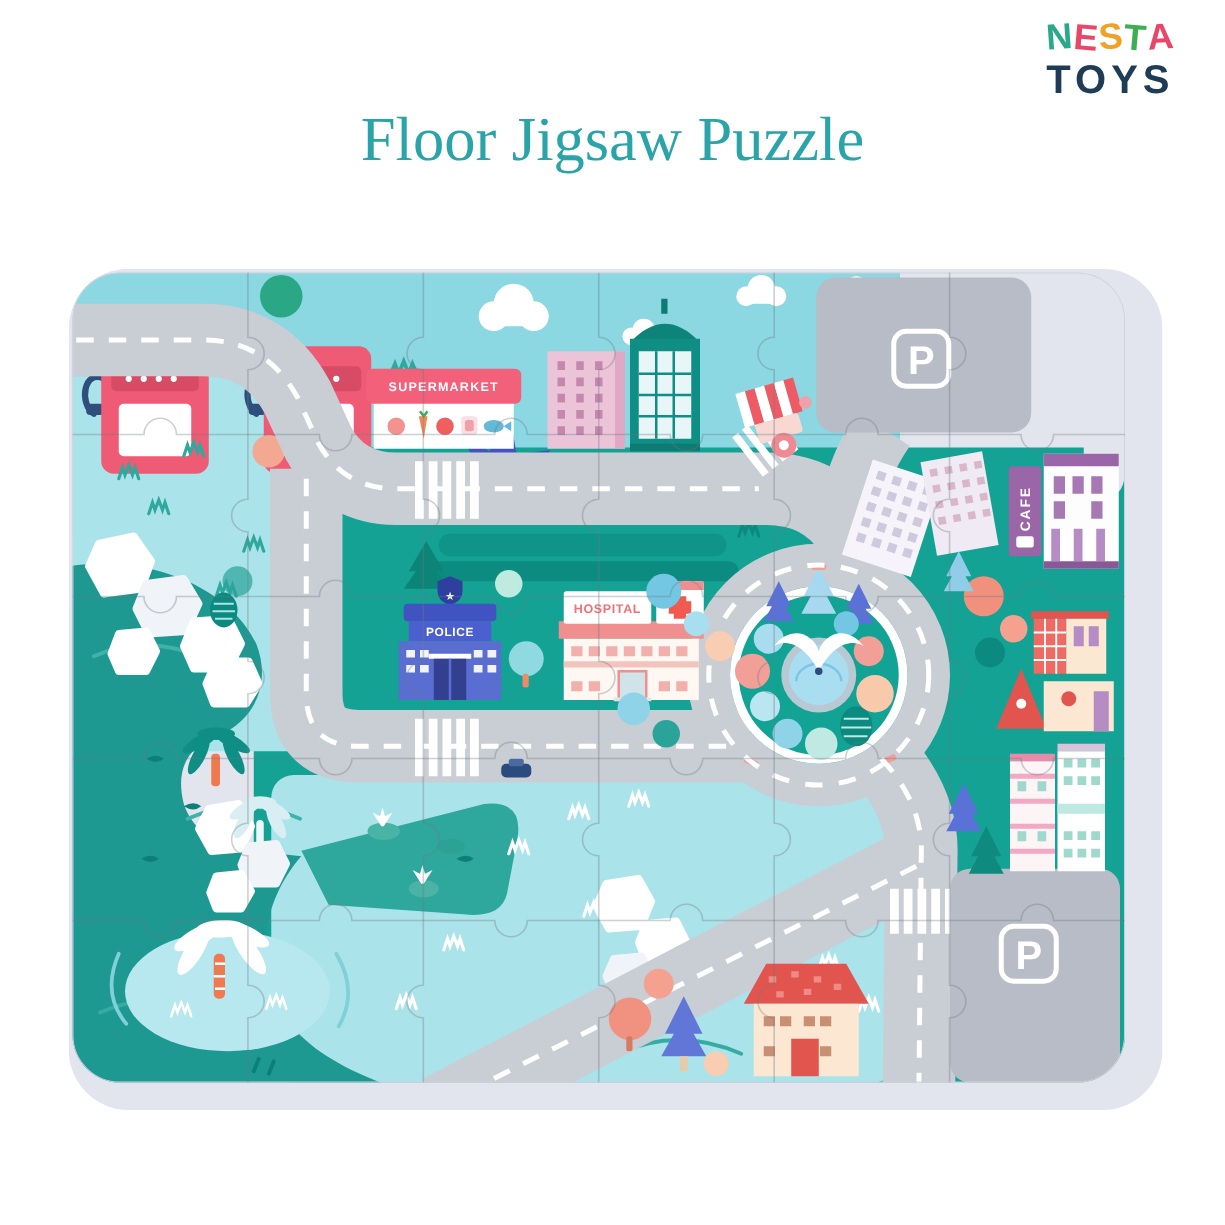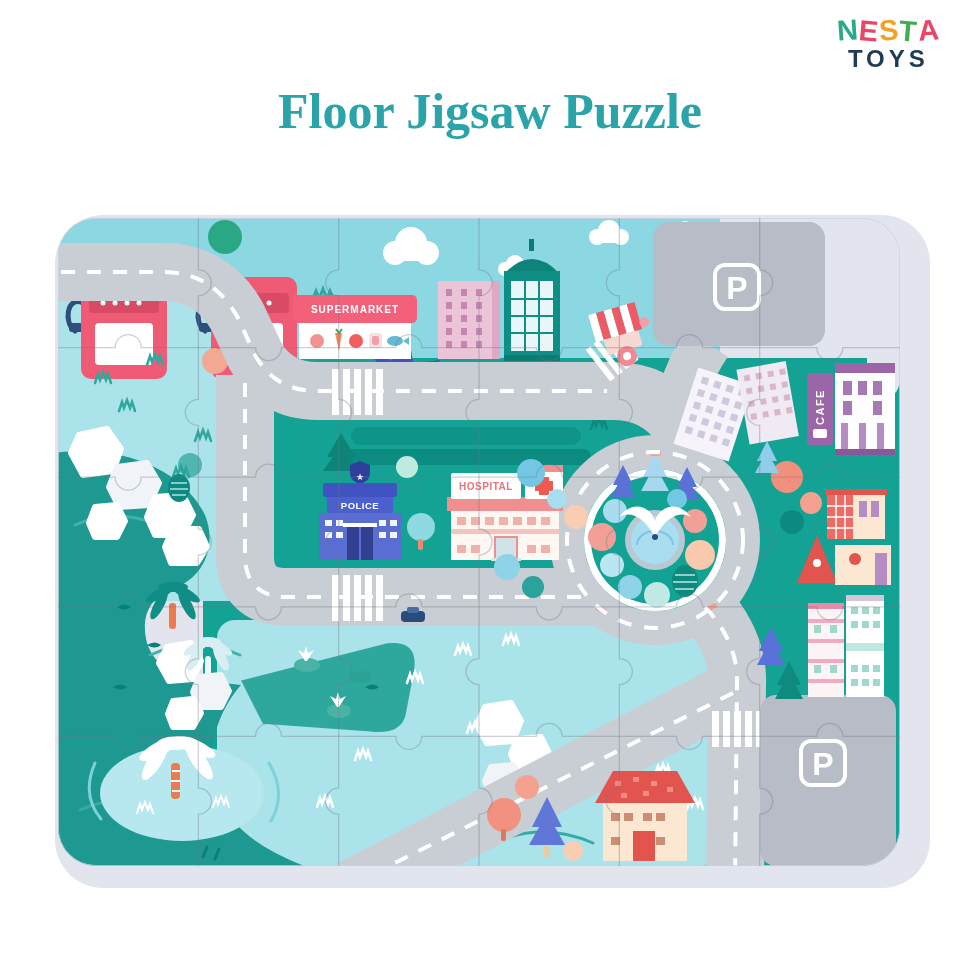--- a/index.html
+++ b/index.html
@@ -2,23 +2,23 @@
 <html><head>
 <meta charset="utf-8">
 <style>
   html,body{margin:0;padding:0;background:#ffffff;}
   .canvas{position:relative;width:980px;height:980px;background:#ffffff;overflow:hidden;
           font-family:"Liberation Sans",sans-serif;}
   .logo{position:absolute;top:16px;right:40px;text-align:center;line-height:1;}
   .logo-nesta span{font-weight:900;font-size:29px;letter-spacing:1px;display:inline-block;}
   .logo-nesta span:nth-child(odd){transform:rotate(-4deg);}
   .logo-nesta span:nth-child(even){transform:rotate(5deg) translateY(1px);}
-  .logo-toys{font-weight:900;font-size:24px;letter-spacing:4px;margin-top:2px;text-align:center;}
+  .logo-toys{font-weight:900;font-size:32px;letter-spacing:4px;margin-top:2px;text-align:center;}
   .page-title{position:absolute;top:82px;left:0;width:100%;text-align:center;margin:0;
-              font-family:"Liberation Serif","DejaVu Serif",serif;font-weight:700;font-size:50px;}
+              font-family:"Liberation Serif","DejaVu Serif",serif;font-weight:400;font-size:50px;}
   .board{position:absolute;left:55px;top:215px;width:875px;height:673px;}
   svg text{font-family:"Liberation Sans",sans-serif;}
 </style>
 </head>
 <body>
 <div class="canvas">
 
   <div class="logo">
     <div class="logo-nesta">
       <span style="color: rgb(42, 169, 138);">N</span><span style="color: rgb(232, 71, 106);">E</span><span style="color: rgb(240, 161, 38);">S</span><span style="color: rgb(63, 174, 82);">T</span><span style="color: rgb(232, 71, 106);">A</span>

